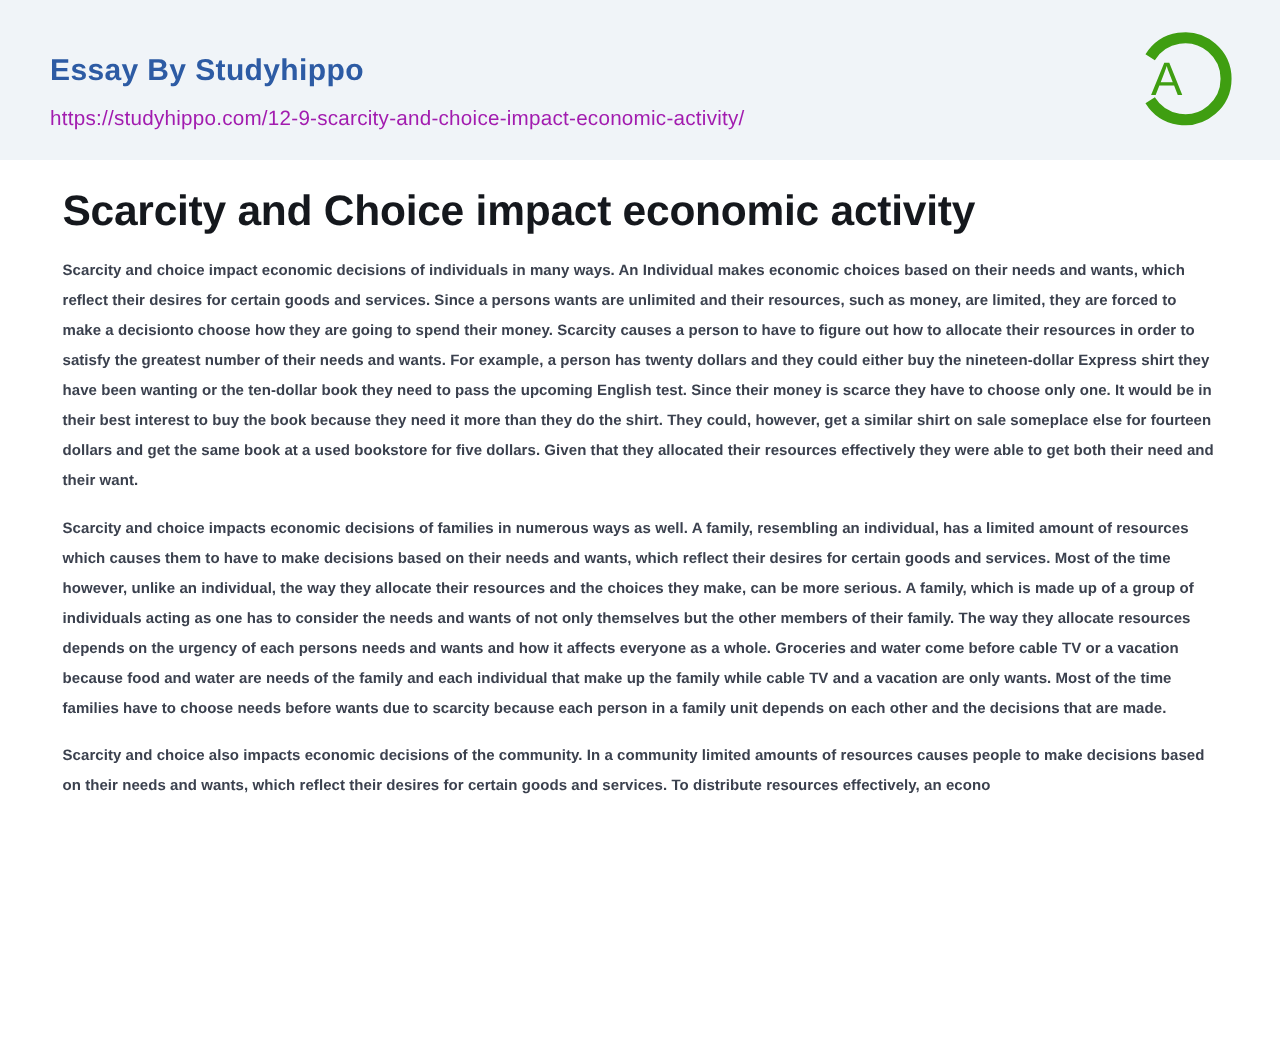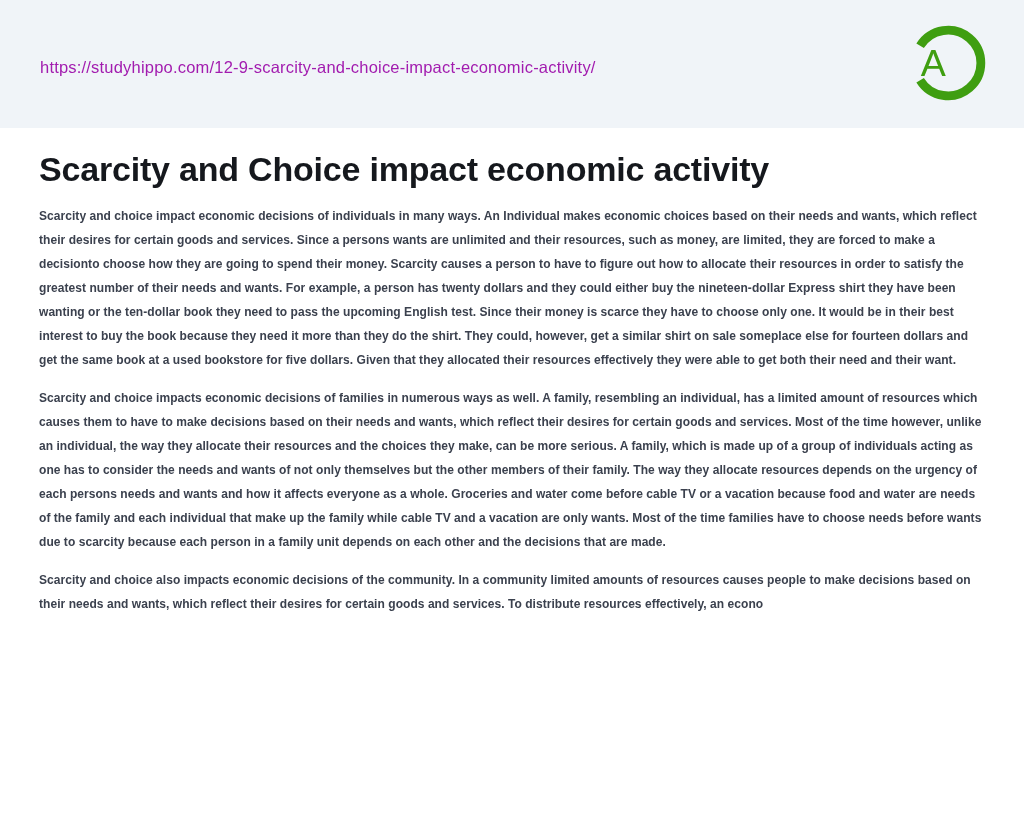--- a/index.html
+++ b/index.html
@@ -40,21 +40,21 @@
   .logo {
     position: absolute;
     top: 21px;
     right: 37px;
     width: 80px;
     height: 84px;
     cursor: pointer;
   }
   .logo svg { display: block; width: 100%; height: 100%; }
   .essay-content {
-    padding: 0 39px;
+    padding: 0 50px;
   }
   .essay-title {
     margin: 20px 0 0 0;
     font-size: 34px;
     line-height: 42px;
     font-weight: 800;
     color: #15181d;
     letter-spacing: -0.2px;
   }
   .essay-paragraph {
@@ -64,20 +64,21 @@
     line-height: 24px;
     color: #3b414e;
     letter-spacing: 0.05px;
     font-weight: bold;
   }
 </style>
 </head>
 <body>
 
 <header class="page-header">
+  <div class="site-title">Essay By Studyhippo</div>
   <a class="page-url" href="#">https://studyhippo.com/12-9-scarcity-and-choice-impact-economic-activity/</a>
   <div class="logo">
     <svg viewBox="0 0 100 100" aria-hidden="true">
       <path d="M 16.4 28.5 A 41 41 0 1 1 16.4 71.5" fill="none" stroke="#3f9e11" stroke-width="11" stroke-linecap="butt"></path>
       <text x="33" y="66" text-anchor="middle" font-family="Liberation Sans, DejaVu Sans, sans-serif" font-size="47" font-weight="400" fill="#3f9e11">A</text>
     </svg>
   </div>
 </header>
 
 <main class="essay-content">

